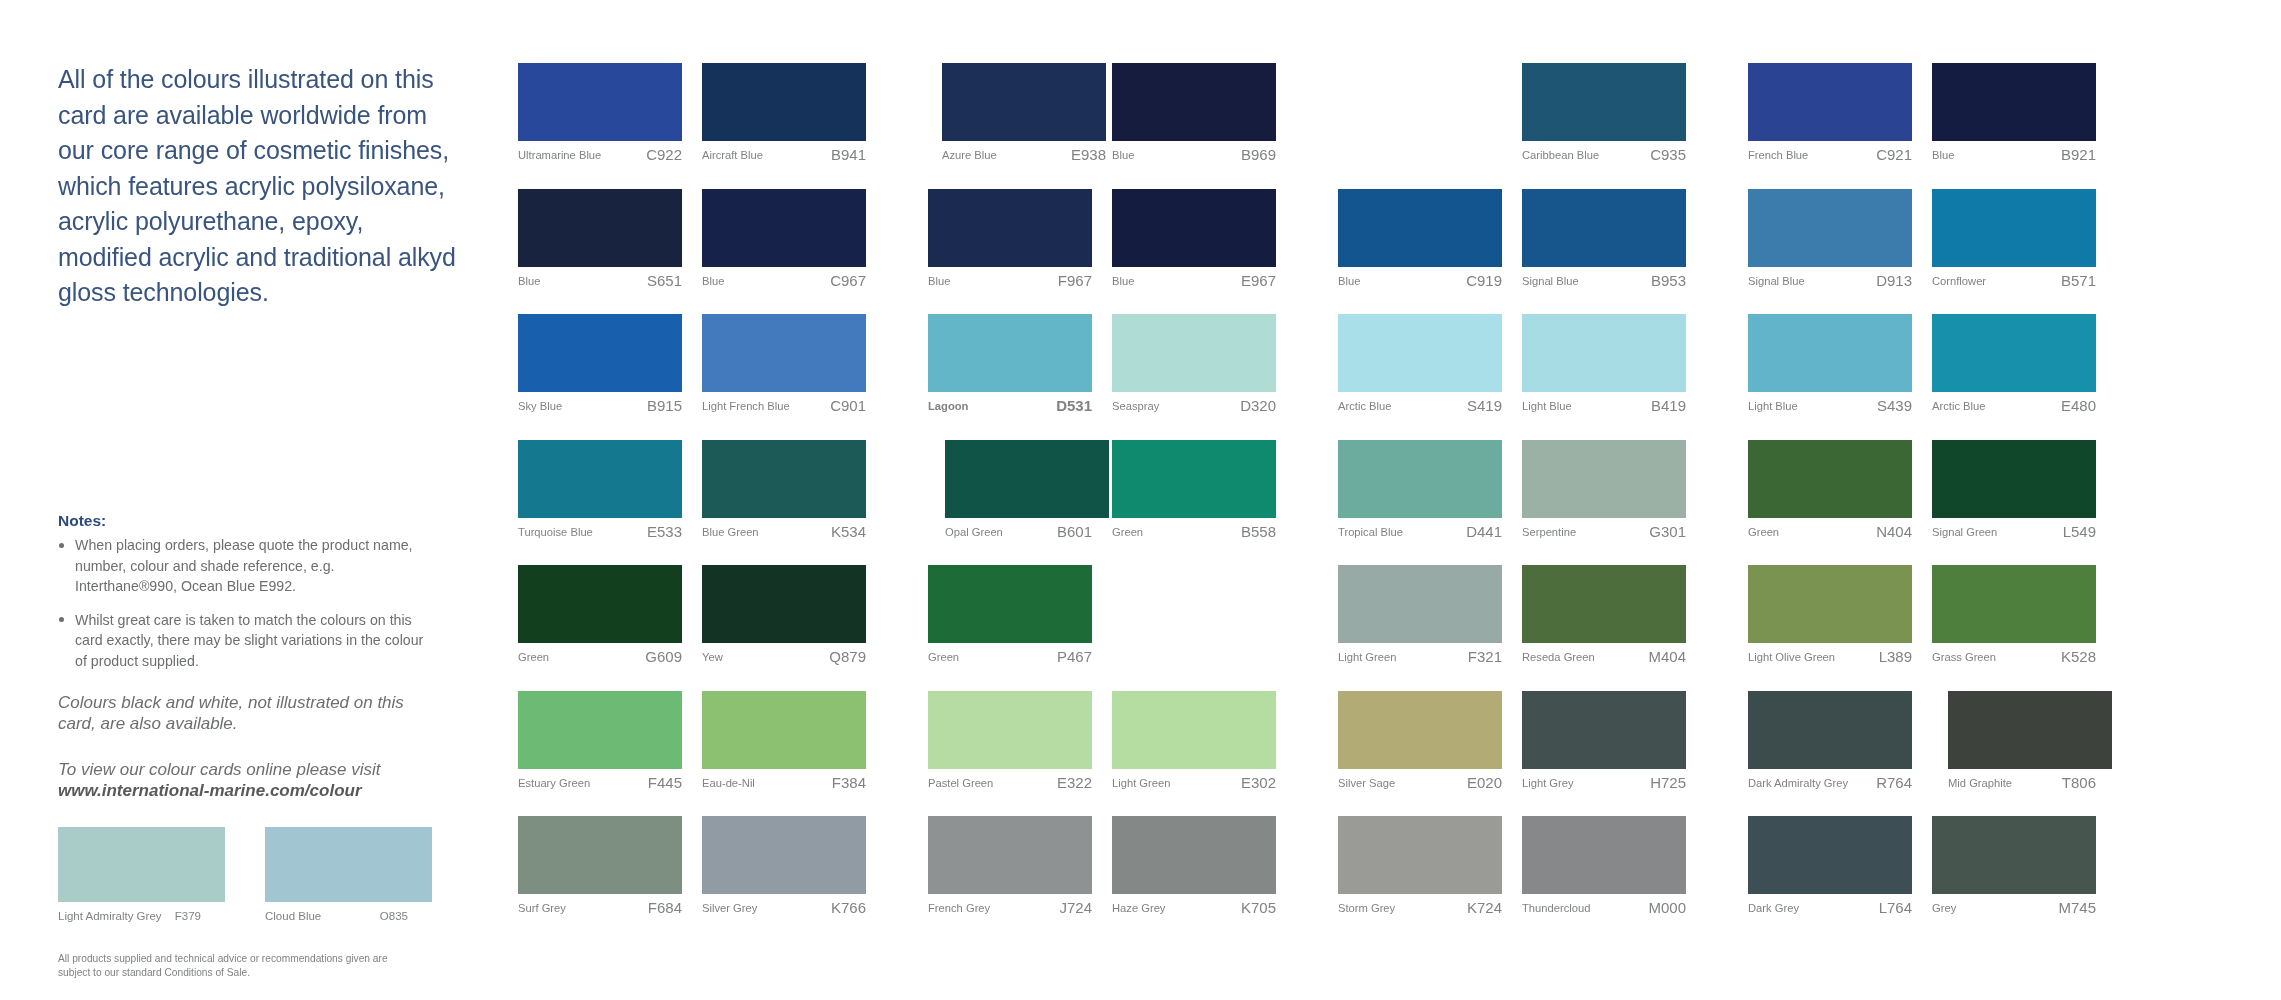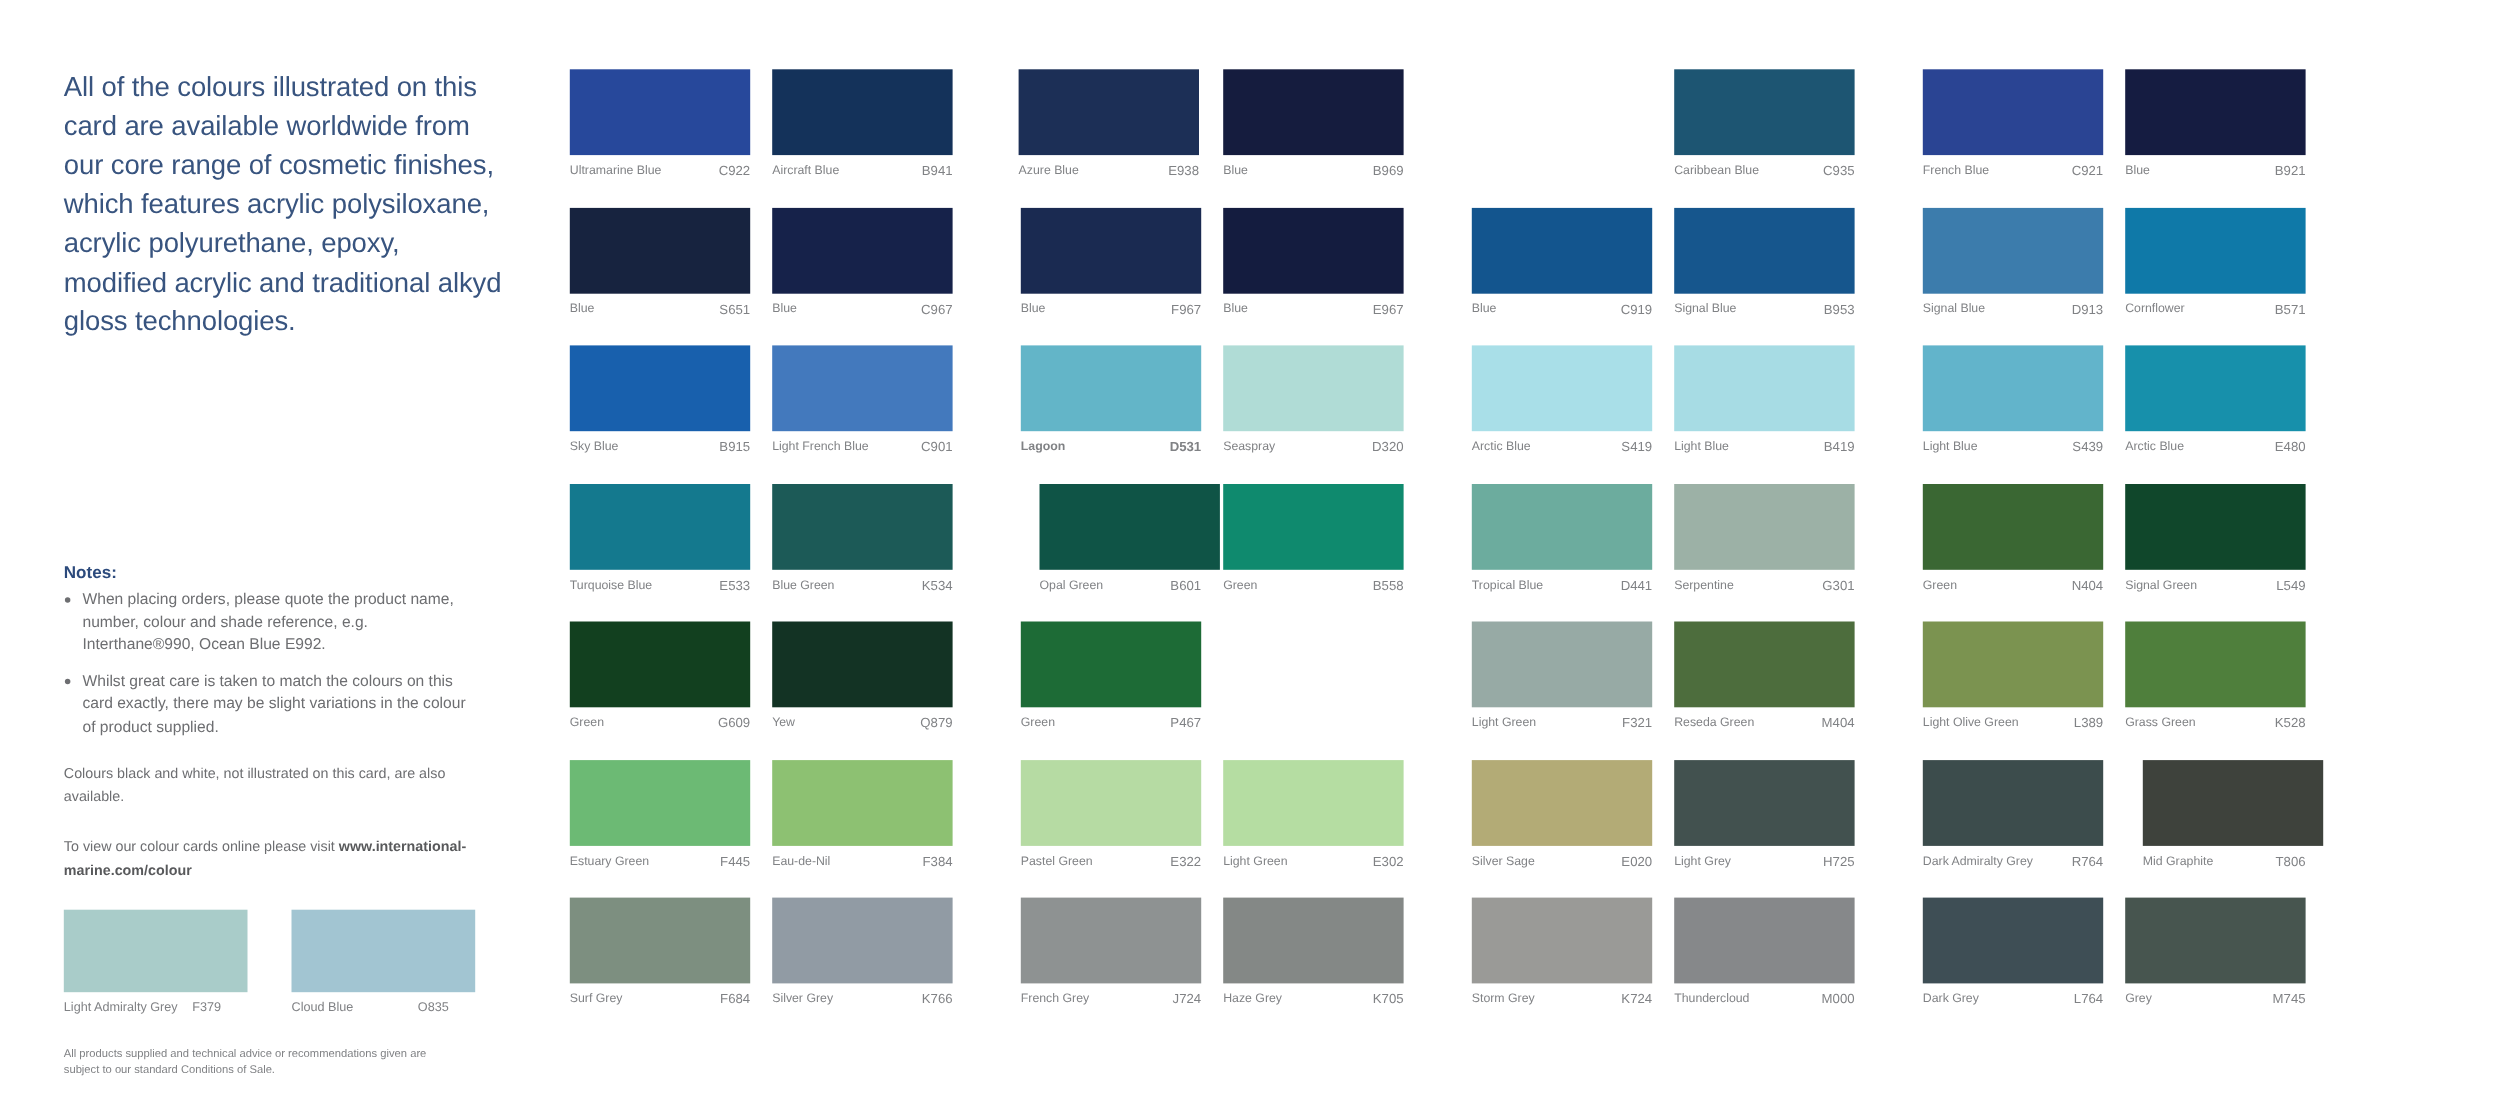--- a/index.html
+++ b/index.html
@@ -52,22 +52,23 @@
   }
   .note-bullet {
     position: absolute;
     left: 1px; top: 7.5px;
     width: 5px; height: 5px;
     border-radius: 50%;
     background: #6d6e71;
   }
   .note-para {
     color: #6d6e71;
-    font-size: 13px;
+    font-size: 17px;
     line-height: 20.5px;
+    font-style: italic;
   }
   #bw-note { margin-top: 22px; }
   #online-note { margin-top: 26px; }
   #online-note b { font-weight: bold; color: #58595b; }
 
   
   #left-swatches {
     position: absolute;
     left: 0; top: 827px;
     width: 400px;
@@ -121,21 +122,21 @@
   }
   .cell-name {
     position: absolute; left: 0; top: 0;
     font-size: 11.2px;
     color: #808285;
     white-space: nowrap;
     line-height: 14px;
   }
   .cell-code {
     position: absolute; right: 0; top: 0;
-    font-size: 12px;
+    font-size: 15px;
     color: #808285;
     white-space: nowrap;
     line-height: 14px;
   }
 </style>
 </head>
 <body>
 
 <div id="page">
 
@@ -190,21 +191,21 @@
             <span class="cell-code">C922</span>
           </div>
         </div>
         <div class="cell" style="left: 184px;">
           <div class="chip" style="background: rgb(20, 50, 90);"></div>
           <div class="cell-meta">
             <span class="cell-name">Aircraft Blue</span>
             <span class="cell-code">B941</span>
           </div>
         </div>
-        <div class="cell" style="left: 408px; text-decoration: underline;">
+        <div class="cell" style="left: 424px; text-decoration: underline;">
           <div class="chip" style="background: rgb(28, 47, 86);"></div>
           <div class="cell-meta">
             <span class="cell-name">Azure Blue</span>
             <span class="cell-code">E938</span>
           </div>
         </div>
         <div class="cell" style="left: 594px;">
           <div class="chip" style="background: rgb(21, 28, 62);"></div>
           <div class="cell-meta">
             <span class="cell-name">Blue</span>

